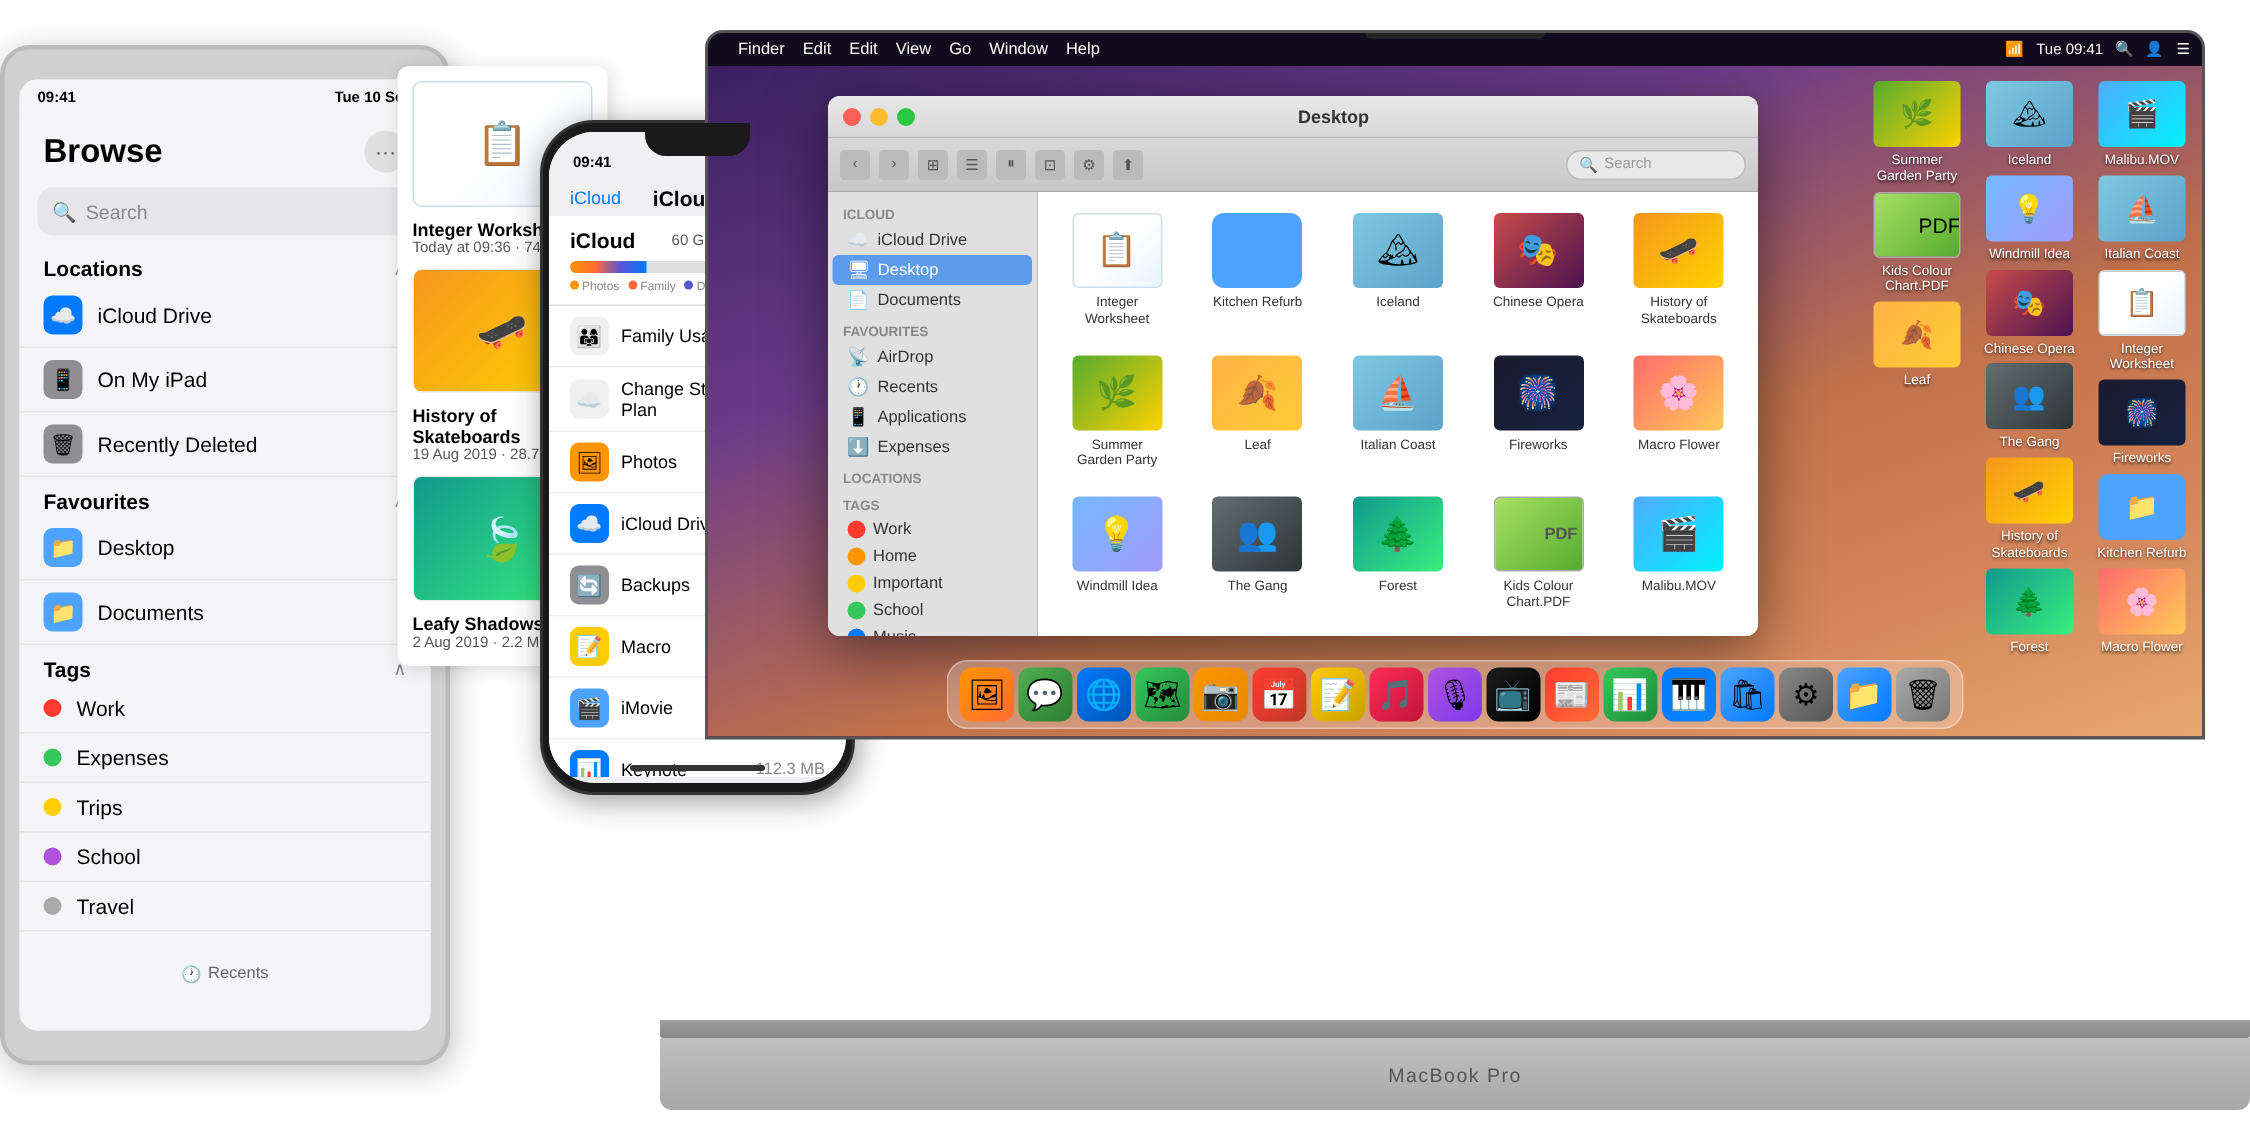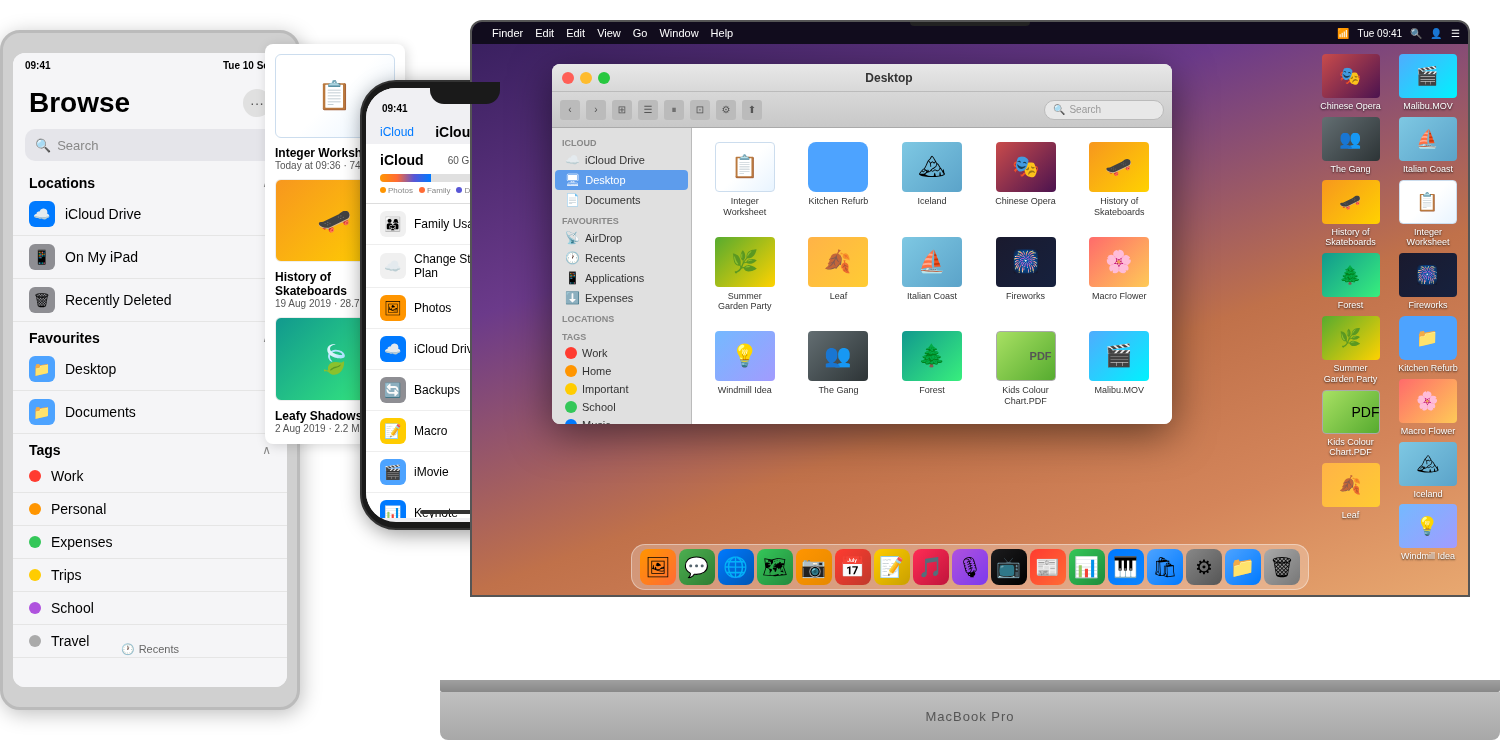--- a/index.html
+++ b/index.html
@@ -18,21 +18,21 @@
       left: 440px;
       top: 20px;
       width: 1060px;
       height: 720px;
     }
     .macbook-screen {
       position: absolute;
       top: 0;
       left: 30px;
       width: 1000px;
-      height: 577px;
+      height: 473px;
       background: #2c1f4a;
       border-radius: 12px 12px 0 0;
       border: 2px solid #555;
       overflow: hidden;
     }
     .macbook-menubar {
       width: 100%;
       height: 22px;
       background: rgba(0,0,0,0.6);
       display: flex;
@@ -335,21 +335,21 @@
       overflow-y: auto;
       background: #f5f5f7;
     }
     .ipad-browse-header {
       display: flex;
       align-items: center;
       justify-content: space-between;
       padding: 10px 16px 4px;
     }
     .ipad-browse-title {
-      font-size: 28px;
+      font-size: 22px;
       font-weight: 700;
       color: #000;
     }
     .ipad-dots-btn {
       width: 28px; height: 28px;
       background: #e0e0e0;
       border-radius: 50%;
       display: flex; align-items: center; justify-content: center;
       cursor: pointer;
       font-size: 14px;
@@ -660,24 +660,20 @@
         <span class="ipad-item-label">Documents</span>
       </div>
 
       <div class="section-header-row">
         <span class="section-title">Tags</span>
         <span class="section-chevron">∧</span>
       </div>
       <div class="ipad-list-item">
         <div class="tag-dot" style="background:#ff3b30"></div>
         <span class="ipad-item-label">Work</span>
-      </div>
-      <div class="ipad-list-item">
-        <div class="tag-dot" style="background:#ff9500"></div>
-        <span class="ipad-item-label">Personal</span>
       </div>
       <div class="ipad-list-item">
         <div class="tag-dot" style="background:#34c759"></div>
         <span class="ipad-item-label">Expenses</span>
       </div>
       <div class="ipad-list-item">
         <div class="tag-dot" style="background:#ffcc00"></div>
         <span class="ipad-item-label">Trips</span>
       </div>
       <div class="ipad-list-item">

